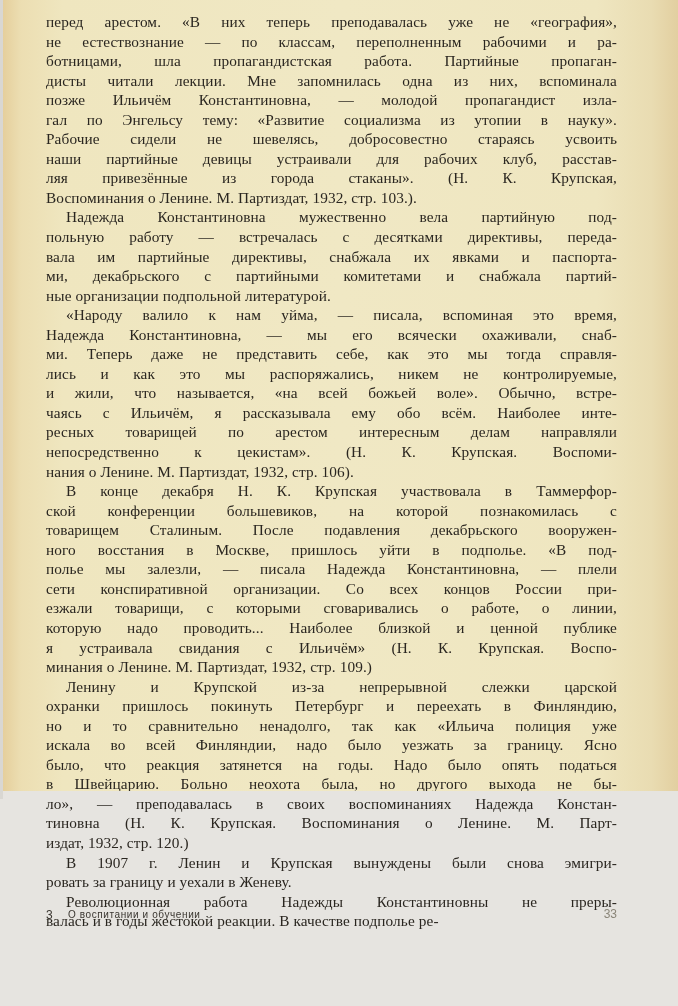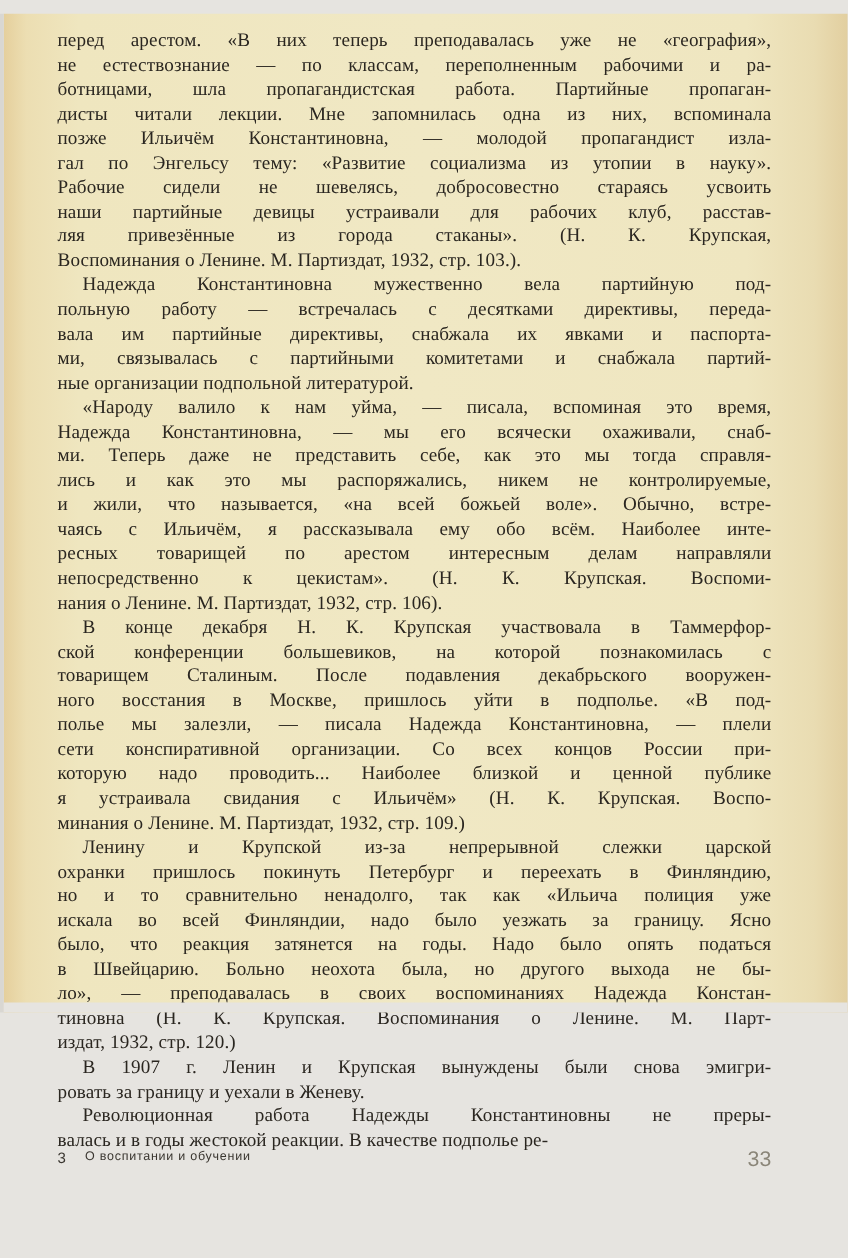--- a/index.html
+++ b/index.html
@@ -2,21 +2,21 @@
 <html><head>
 <meta charset="utf-8">
 <style>
   html, body { margin: 0; padding: 0; }
   body {
     width: 678px; height: 1006px; overflow: hidden;
     background: #e6e4e0;
     font-family: "Liberation Serif", "DejaVu Serif", serif;
   }
   .page {
-    position: absolute; left: 0; top: 11px; width: 678px; height: 799px;
+    position: absolute; left: 0; top: 0; width: 678px; height: 799px;
     background: linear-gradient(90deg, #e5cf9c 0px, #ecdeb2 18px, #efe6bf 60px, #f0e8c4 50%, #efe6c0 88%, #e9dcb2 96%, #e2cfa0 100%);
     border-left: 3px solid #d9d7d2;
     box-sizing: border-box;
   }
   .page::after {
     content: ""; position: absolute; left: 0; right: 0; bottom: 0; height: 8px;
     background: #e6e4e0;
   }
   .text-block {
     position: absolute; left: 43px; top: 12px; width: 571px;
@@ -29,21 +29,21 @@
   .line { display: block; text-align: justify; text-align-last: justify; white-space: nowrap; height: 19.55px; }
   .line.last { text-align-last: left; }
   .indent { padding-left: 20px; }
   .footer {
     position: absolute; left: 43px; top: 905px; width: 571px; height: 20px;
     font-family: "Liberation Sans", "DejaVu Sans", sans-serif;
     color: #3a3630; font-size: 10px;
   }
   .footer .sig { position: absolute; left: 0; top: 3px; font-size: 12px; }
   .footer .title { position: absolute; left: 22px; top: 4px; letter-spacing: 0.6px; }
-  .footer .page-num { position: absolute; right: 0; top: 2px; font-size: 17px; color: #8a8578; margin-left: 34px; }
+  .footer .page-num { position: absolute; right: 0; top: 2px; font-size: 12px; color: #8a8578; margin-left: 34px; }
 </style>
 </head>
 <body>
 
 <div class="page">
   <div class="text-block" id="text-block">
       <div class="para">
         <span class="line">перед арестом. «В них теперь преподавалась уже не «география»,</span>
         <span class="line">не естествознание — по классам, переполненным рабочими и ра-</span>
         <span class="line">ботницами, шла пропагандистская работа. Партийные пропаган-</span>
@@ -52,41 +52,42 @@
         <span class="line">гал по Энгельсу тему: «Развитие социализма из утопии в науку».</span>
         <span class="line">Рабочие сидели не шевелясь, добросовестно стараясь усвоить</span>
         <span class="line">наши партийные девицы устраивали для рабочих клуб, расстав-</span>
         <span class="line">ляя привезённые из города стаканы». (Н. К. Крупская,</span>
         <span class="line last">Воспоминания о Ленине. М. Партиздат, 1932, стр. 103.).</span>
       </div>
       <div class="para">
         <span class="line indent">Надежда Константиновна мужественно вела партийную под-</span>
         <span class="line">польную работу — встречалась с десятками директивы, переда-</span>
         <span class="line">вала им партийные директивы, снабжала их явками и паспорта-</span>
-        <span class="line">ми, связывалась с партийными комитетами и снабжала партий-</span>
+        <span class="line">ми, декабрьского с партийными комитетами и снабжала партий-</span>
         <span class="line last">ные организации подпольной литературой.</span>
       </div>
       <div class="para">
         <span class="line indent">«Народу валило к нам уйма, — писала, вспоминая это время,</span>
         <span class="line">Надежда Константиновна, — мы его всячески охаживали, снаб-</span>
         <span class="line">ми. Теперь даже не представить себе, как это мы тогда справля-</span>
         <span class="line">лись и как это мы распоряжались, никем не контролируемые,</span>
         <span class="line">и жили, что называется, «на всей божьей воле». Обычно, встре-</span>
         <span class="line">чаясь с Ильичём, я рассказывала ему обо всём. Наиболее инте-</span>
         <span class="line">ресных товарищей по арестом интересным делам направляли</span>
         <span class="line">непосредственно к цекистам». (Н. К. Крупская. Воспоми-</span>
         <span class="line last">нания о Ленине. М. Партиздат, 1932, стр. 106).</span>
       </div>
       <div class="para">
         <span class="line indent">В конце декабря Н. К. Крупская участвовала в Таммерфор-</span>
         <span class="line">ской конференции большевиков, на которой познакомилась с</span>
         <span class="line">товарищем Сталиным. После подавления декабрьского вооружен-</span>
         <span class="line">ного восстания в Москве, пришлось уйти в подполье. «В под-</span>
         <span class="line">полье мы залезли, — писала Надежда Константиновна, — плели</span>
         <span class="line">сети конспиративной организации. Со всех концов России при-</span>
+        <span class="line">езжали товарищи, с которыми сговаривались о работе, о линии,</span>
         <span class="line">которую надо проводить... Наиболее близкой и ценной публике</span>
         <span class="line">я устраивала свидания с Ильичём» (Н. К. Крупская. Воспо-</span>
         <span class="line last">минания о Ленине. М. Партиздат, 1932, стр. 109.)</span>
       </div>
       <div class="para">
         <span class="line indent">Ленину и Крупской из-за непрерывной слежки царской</span>
         <span class="line">охранки пришлось покинуть Петербург и переехать в Финляндию,</span>
         <span class="line">но и то сравнительно ненадолго, так как «Ильича полиция уже</span>
         <span class="line">искала во всей Финляндии, надо было уезжать за границу. Ясно</span>
         <span class="line">было, что реакция затянется на годы. Надо было опять податься</span>

